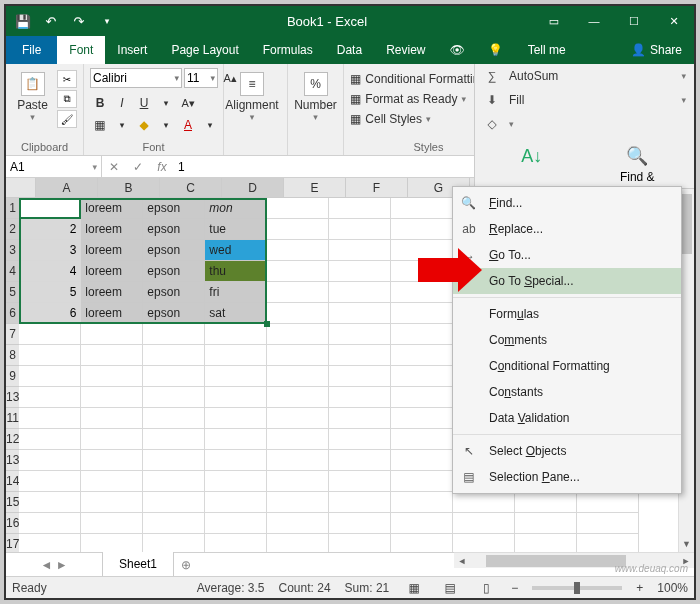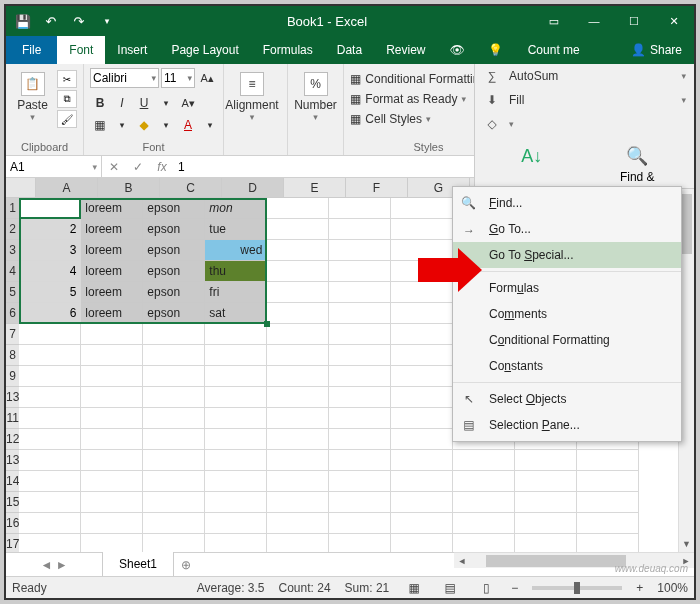--- a/index.html
+++ b/index.html
@@ -111,21 +111,21 @@
   <div class="ribbon-tabs">
     <div class="rtab file">File</div>
     <div class="rtab active">Font</div>
     <div class="rtab">Insert</div>
     <div class="rtab">Page Layout</div>
     <div class="rtab">Formulas</div>
     <div class="rtab">Data</div>
     <div class="rtab">Review</div>
     <div class="rtab">👁</div>
     <div class="rtab">💡</div>
-    <div class="rtab">Count me</div>
+    <div class="rtab">Tell me</div>
     <div class="rtab right">
         <span style="margin-right:4px">👤</span>
         <span>Share</span>
       </div>
   </div>
 
   <div class="ribbon">
     <div class="rgroup" style="width:78px">
       <div class="gbody">
         <div class="bigbtn">
@@ -139,21 +139,21 @@
           <div class="sbtn">🖌</div>
         </div>
       </div>
       <div class="glabel">Clipboard</div>
       <span class="collapse">◢</span>
     </div>
 
     <div class="rgroup" style="width:140px">
       <div class="gbody" style="flex-direction:column;gap:2px">
         <div class="fontrow">
-          <div class="fontsel" style="width:69px">
+          <div class="fontsel" style="width:92px">
               <span>Calibri</span>
               <span class="dz">▾</span>
             </div>
           <div class="fontsel" style="width:34px">
               <span>11</span>
               <span class="dz">▾</span>
             </div>
           <div class="ico" style="font-size:11px">A▴</div>
         </div>
         <div class="icorow">
@@ -328,21 +328,21 @@
               <div class="cell l"></div>
               <div class="cell l"></div>
               <div class="cell l"></div>
               <div class="cell l"></div>
               <div class="cell l"></div>
             </div>
             <div class="row">
               <div class="cell" style="background: rgb(217, 217, 217);">3</div>
               <div class="cell l" style="background: rgb(217, 217, 217);">loreem</div>
               <div class="cell l" style="background: rgb(217, 217, 217);">epson</div>
-              <div class="cell l" style="background: #7dd3fc; text-align: right;">wed</div>
+              <div class="cell l" style="background: #0ea5e9;">wed</div>
               <div class="cell l"></div>
               <div class="cell l"></div>
               <div class="cell l"></div>
               <div class="cell l"></div>
               <div class="cell l"></div>
               <div class="cell l"></div>
             </div>
             <div class="row">
               <div class="cell" style="background: rgb(217, 217, 217);">4</div>
               <div class="cell l" style="background: rgb(217, 217, 217);">loreem</div>
@@ -582,20 +582,24 @@
         </div>
     </div>
   </div>
 
   <div class="dropmenu">
     <div class="dmitem">
         <span class="dmi">🔍</span>
         <span><span class="und">F</span>ind...</span>
       </div>
     <div class="dmitem">
+        <span class="dmi">ab</span>
+        <span><span class="und">R</span>eplace...</span>
+      </div>
+    <div class="dmitem">
         <span class="dmi">→</span>
         <span><span class="und">G</span>o To...</span>
       </div>
     <div class="dmitem hl">
         <span class="dmi"></span>
         <span>Go To <span class="und">S</span>pecial...</span>
       </div>
     <div class="dmsep"></div>
     <div class="dmitem">
         <span class="dmi"></span>
@@ -606,20 +610,24 @@
         <span>Co<span class="und">m</span>ments</span>
       </div>
     <div class="dmitem">
         <span class="dmi"></span>
         <span>C<span class="und">o</span>nditional Formatting</span>
       </div>
     <div class="dmitem">
         <span class="dmi"></span>
         <span>Co<span class="und">n</span>stants</span>
       </div>
+    <div class="dmitem">
+        <span class="dmi"></span>
+        <span>Data <span class="und">V</span>alidation</span>
+      </div>
     <div class="dmsep"></div>
     <div class="dmitem">
         <span class="dmi">↖</span>
         <span>Select <span class="und">O</span>bjects</span>
       </div>
     <div class="dmitem">
         <span class="dmi">▤</span>
         <span>Selection <span class="und">P</span>ane...</span>
       </div>
   </div>

